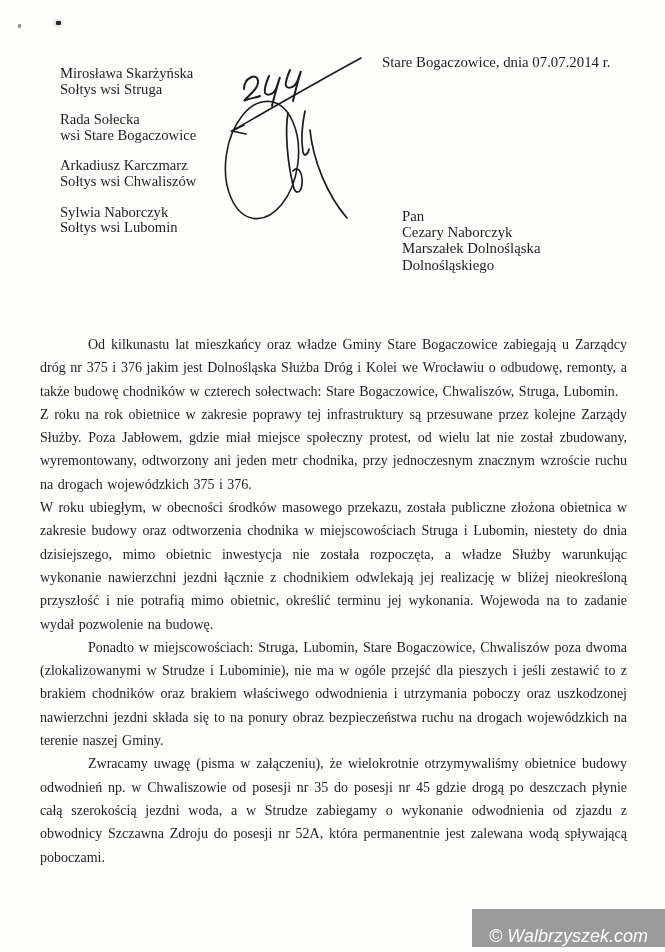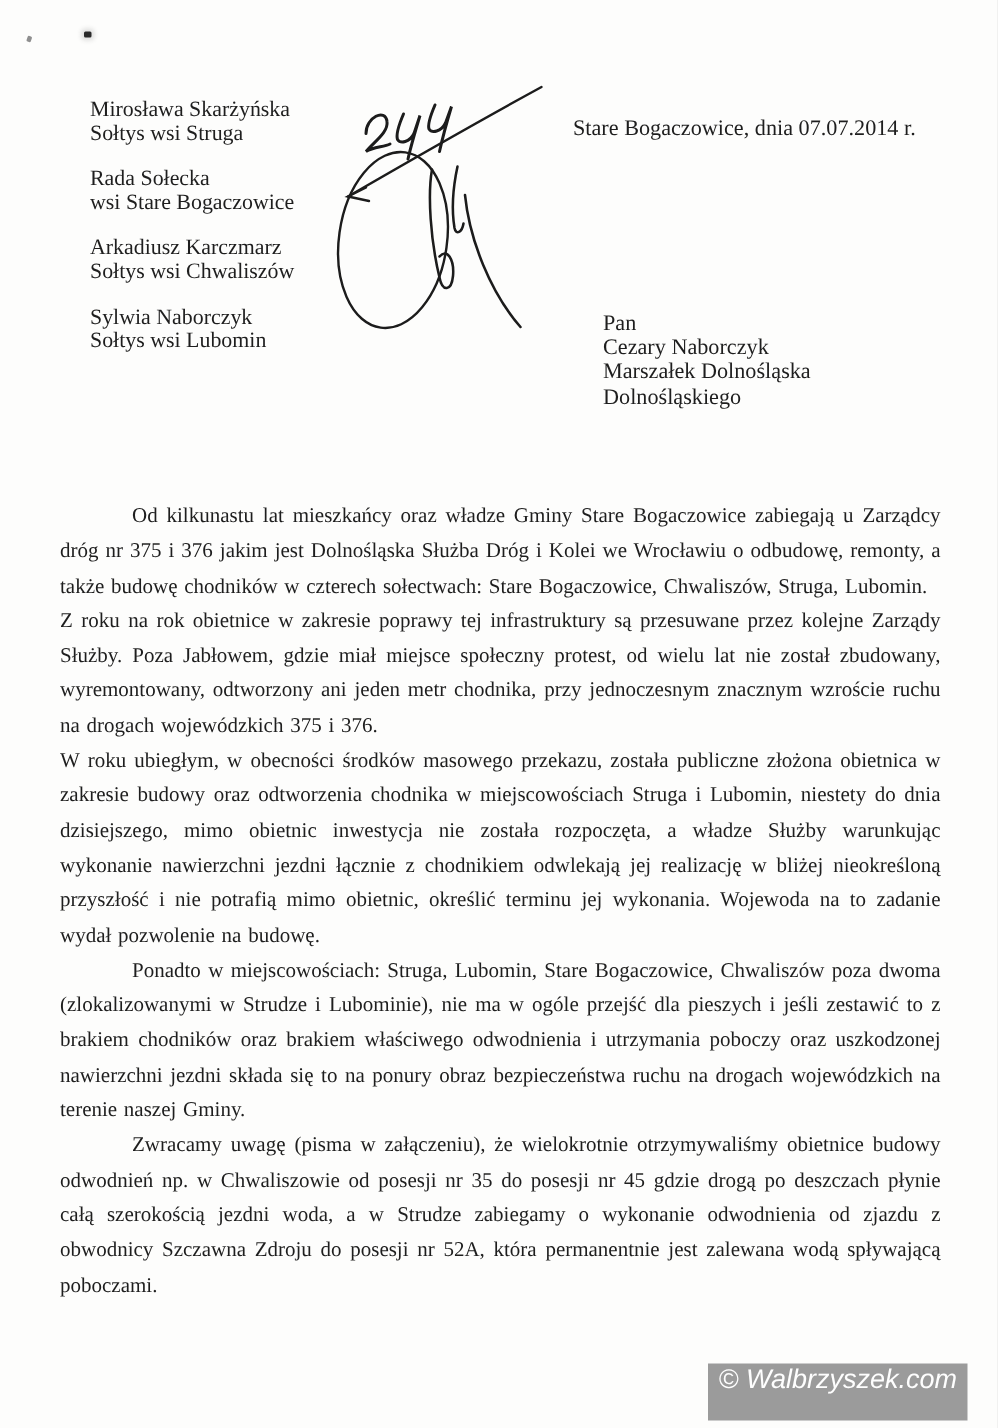--- a/index.html
+++ b/index.html
@@ -27,21 +27,21 @@
   .speck-2 {
     position: absolute;
     left: 56px; top: 21px;
     width: 5px; height: 4px;
     background: #2a2a2a;
     border-radius: 1px;
     box-shadow: 0 0 3px 2px rgba(60,60,60,0.15);
   }
   .date-line {
     position: absolute;
-    left: 382px; top: 78px;
+    left: 382px; top: 54px;
     font-size: 14.8px;
     white-space: nowrap;
   }
   .senders {
     position: absolute;
     left: 60px; top: 66px;
     font-size: 14.6px;
     line-height: 15.6px;
   }
   .sender-entry { margin-bottom: 15px; }
@@ -63,24 +63,24 @@
     font-size: 14px;
     line-height: 23.3px;
     text-align: justify;
     word-spacing: 1px;
   }
   .letter-body p { margin: 0; padding: 0; }
   .letter-body p.indent { text-indent: 48px; }
   .watermark-bar {
     position: absolute;
     left: 472px; top: 909px;
-    width: 173px; height: 38px;
+    width: 193px; height: 38px;
     background: #9b9b9b;
     display: flex;
-    align-items: flex-start;
+    align-items: flex-end;
     justify-content: center;
   }
   .watermark-text {
     font-family: "Liberation Sans", sans-serif;
     font-style: italic;
     font-size: 18px;
     color: #fefefe;
     white-space: nowrap;
   }
 </style>

